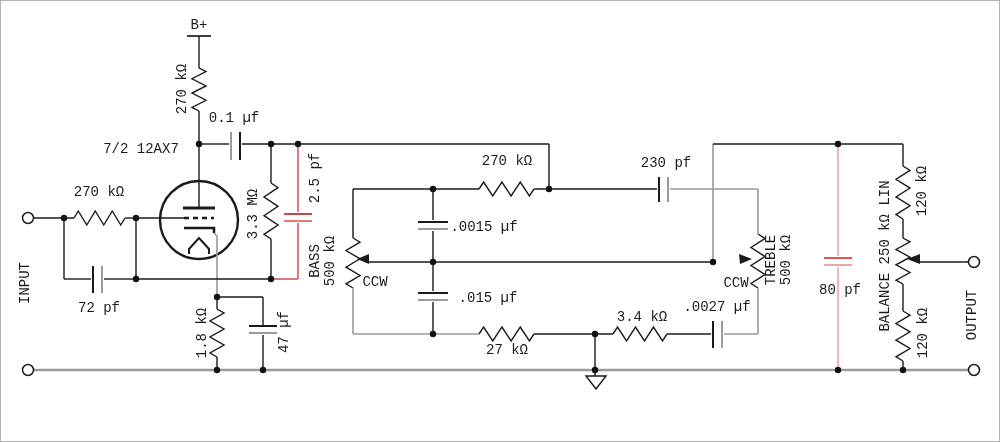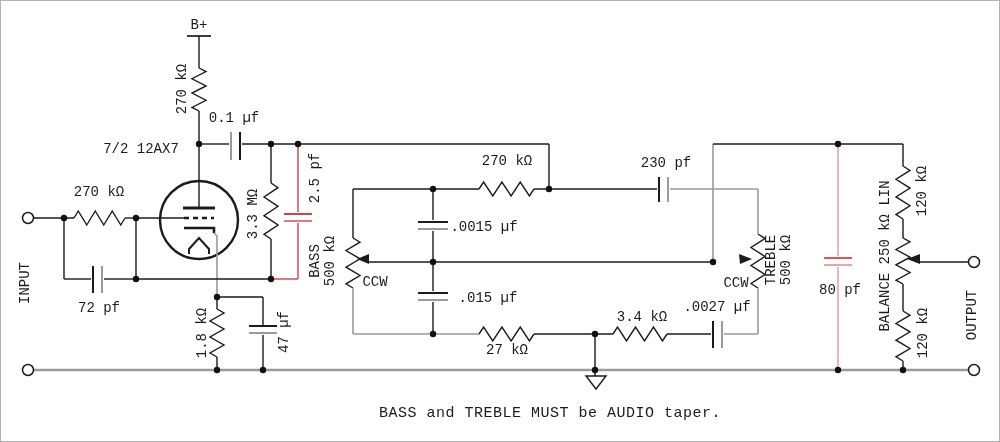--- a/index.html
+++ b/index.html
@@ -222,15 +222,14 @@
 <div class="lbl v" style="left:778px;top:259px;">
       <div>TREBLE</div>
       <div>500 kΩ</div>
     </div>
 <div class="lbl" style="left:735px;top:282px;">CCW</div>
 <div class="lbl" style="left:839px;top:289px;">80 pf</div>
 <div class="lbl v" style="left:884px;top:255px;">BALANCE 250 kΩ LIN</div>
 <div class="lbl v" style="left:921px;top:190px;">120 kΩ</div>
 <div class="lbl v" style="left:922px;top:332px;">120 kΩ</div>
 <div class="lbl v" style="left:971px;top:314px;">OUTPUT</div>
-<div class="lbl note" style="left:549px;top:412px;">BASS and TREBLE MUST be AUDIO taper.</div>
 
 </div>
 
 </body></html>

